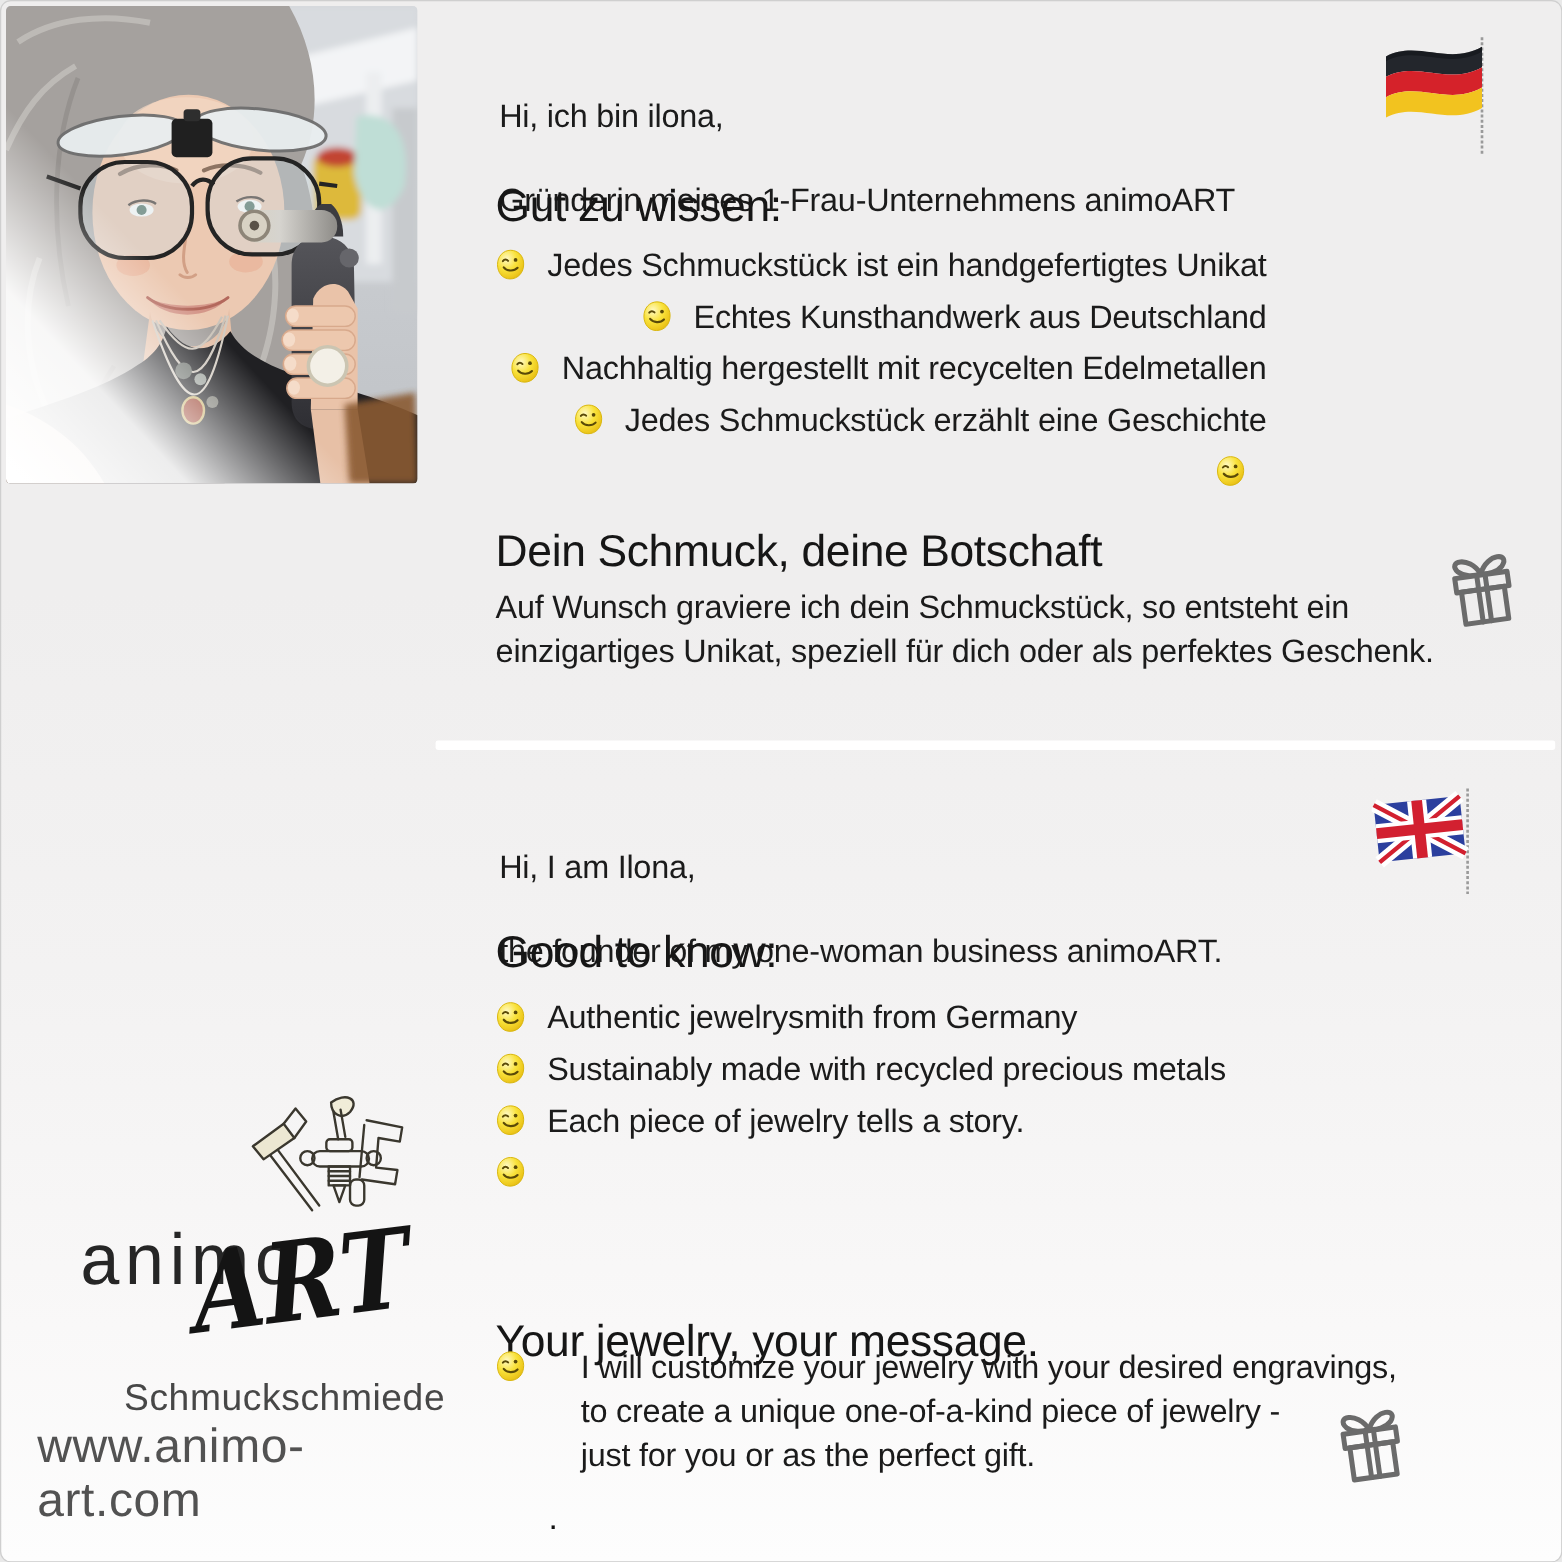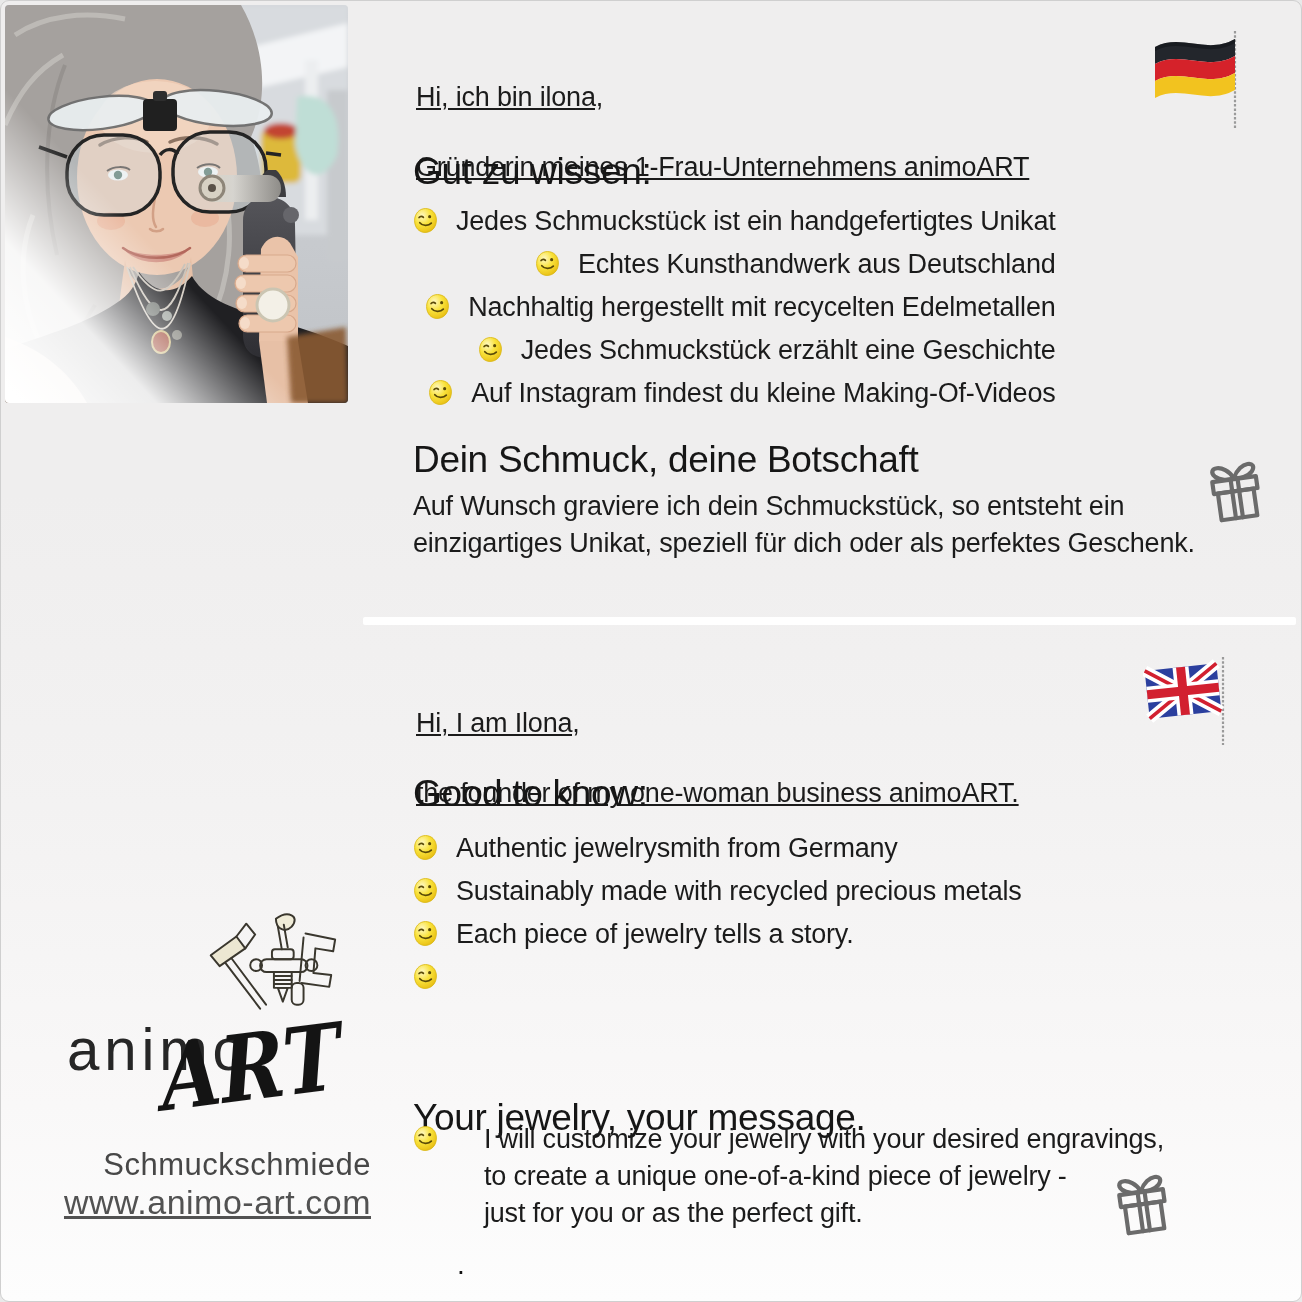--- a/index.html
+++ b/index.html
@@ -8,21 +8,21 @@
     background:linear-gradient(180deg,#efeeee 0%,#efeeee 38%,#f3f2f2 62%,#f9f8f8 85%,#fdfdfd 100%);
     border:1px solid #cfcfcf;border-radius:9px;overflow:hidden;
     font-family:"Liberation Sans",sans-serif;color:#1b1b1b;
   }
   .abs{position:absolute;}
   .defs{position:absolute;width:0;height:0;overflow:hidden;}
   
   .photo{left:4px;top:4px;width:343px;height:398px;border-radius:4px;overflow:hidden;}
   .photo svg{display:block;width:100%;height:100%;}
   
-  .intro{font-size:27px;line-height:35px;letter-spacing:-0.2px;white-space:pre-line;text-decoration:underline;}
+  .intro{font-size:27px;line-height:35px;letter-spacing:-0.2px;white-space:pre-line;}
   .h1{font-size:37px;letter-spacing:-0.3px;color:#161616;}
   .bullets{display:flex;flex-direction:column;}
   .bullet{display:flex;align-items:flex-start;height:43px;}
   .bullet .smiley{width:25px;height:27px;margin:3px 18px 0 0;flex:0 0 auto;}
   .btxt{font-size:27px;line-height:34px;letter-spacing:-0.2px;}
   .para{font-size:27px;line-height:37px;letter-spacing:-0.2px;white-space:pre-line;}
   .final-bullet{display:flex;align-items:flex-start;gap:28px;}
   .final-bullet .smiley{width:25px;height:27px;margin:4px 18px 0 0;flex:0 0 auto;}
   .gift{width:64px;height:74px;}
   .gift-1{left:1203px;top:455px;transform:rotate(-8deg);}
@@ -32,21 +32,21 @@
   .flag-uk{left:1142px;top:650px;height:115px;}
   .divider{left:362px;top:616px;width:933px;height:8px;background:#ffffff;border-radius:2px;}
   .period{left:456px;top:1248px;font-size:28px;color:#111;}
   
   .tools{left:188px;top:908px;width:158px;height:136px;}
   .brand-animo{left:66px;top:1014px;font-size:60px;letter-spacing:5px;color:#262626;
     transform:scaleX(0.97);transform-origin:left top;}
   .brand-art{left:156px;top:1032px;font-family:"DejaVu Serif",serif;font-style:italic;font-weight:bold;
     font-size:92px;color:#141414;transform:scaleX(0.84) rotate(-6deg);transform-origin:left top;line-height:1;}
   .brand-tagline{left:30px;top:1146px;width:340px;text-align:right;font-size:31px;color:#474747;letter-spacing:0.5px;}
-  .brand-site{left:30px;top:1182px;width:340px;text-align:right;font-size:34px;color:#525252;letter-spacing:0.5px;text-decoration:underline;}
+  .brand-site{left:30px;top:1182px;width:340px;text-align:left;font-size:40px;color:#525252;letter-spacing:0.5px;}
 </style>
 </head>
 <body>
 
 <div class="canvas">
 
   <svg class="defs" aria-hidden="true">
     <defs>
       <radialGradient id="sg" cx="0.35" cy="0.3" r="0.85">
         <stop offset="0" stop-color="#fff9c4"></stop>
@@ -241,21 +241,20 @@
     <div class="bullet">
       <svg class="smiley">
           <use href="#smiley"></use>
         </svg>
       <span class="btxt">Jedes Schmuckstück erzählt eine Geschichte</span>
     </div>
     <div class="bullet">
       <svg class="smiley">
           <use href="#smiley"></use>
         </svg>
-      <span class="btxt">Auf Instagram findest du kleine Making-Of-Videos</span>
     </div>
   </div>
 
   <div class="abs para" style="left:412px;top:487px;width:880px;">Auf Wunsch graviere ich dein Schmuckstück, so entsteht ein
 einzigartiges Unikat, speziell für dich oder als perfektes Geschenk.</div>
   <div class="abs h1" style="left:412px;top:438px;">Dein Schmuck, deine Botschaft</div>
   <svg class="abs gift gift-1" viewBox="0 0 64 74">
       <use href="#gift"></use>
     </svg>
 

